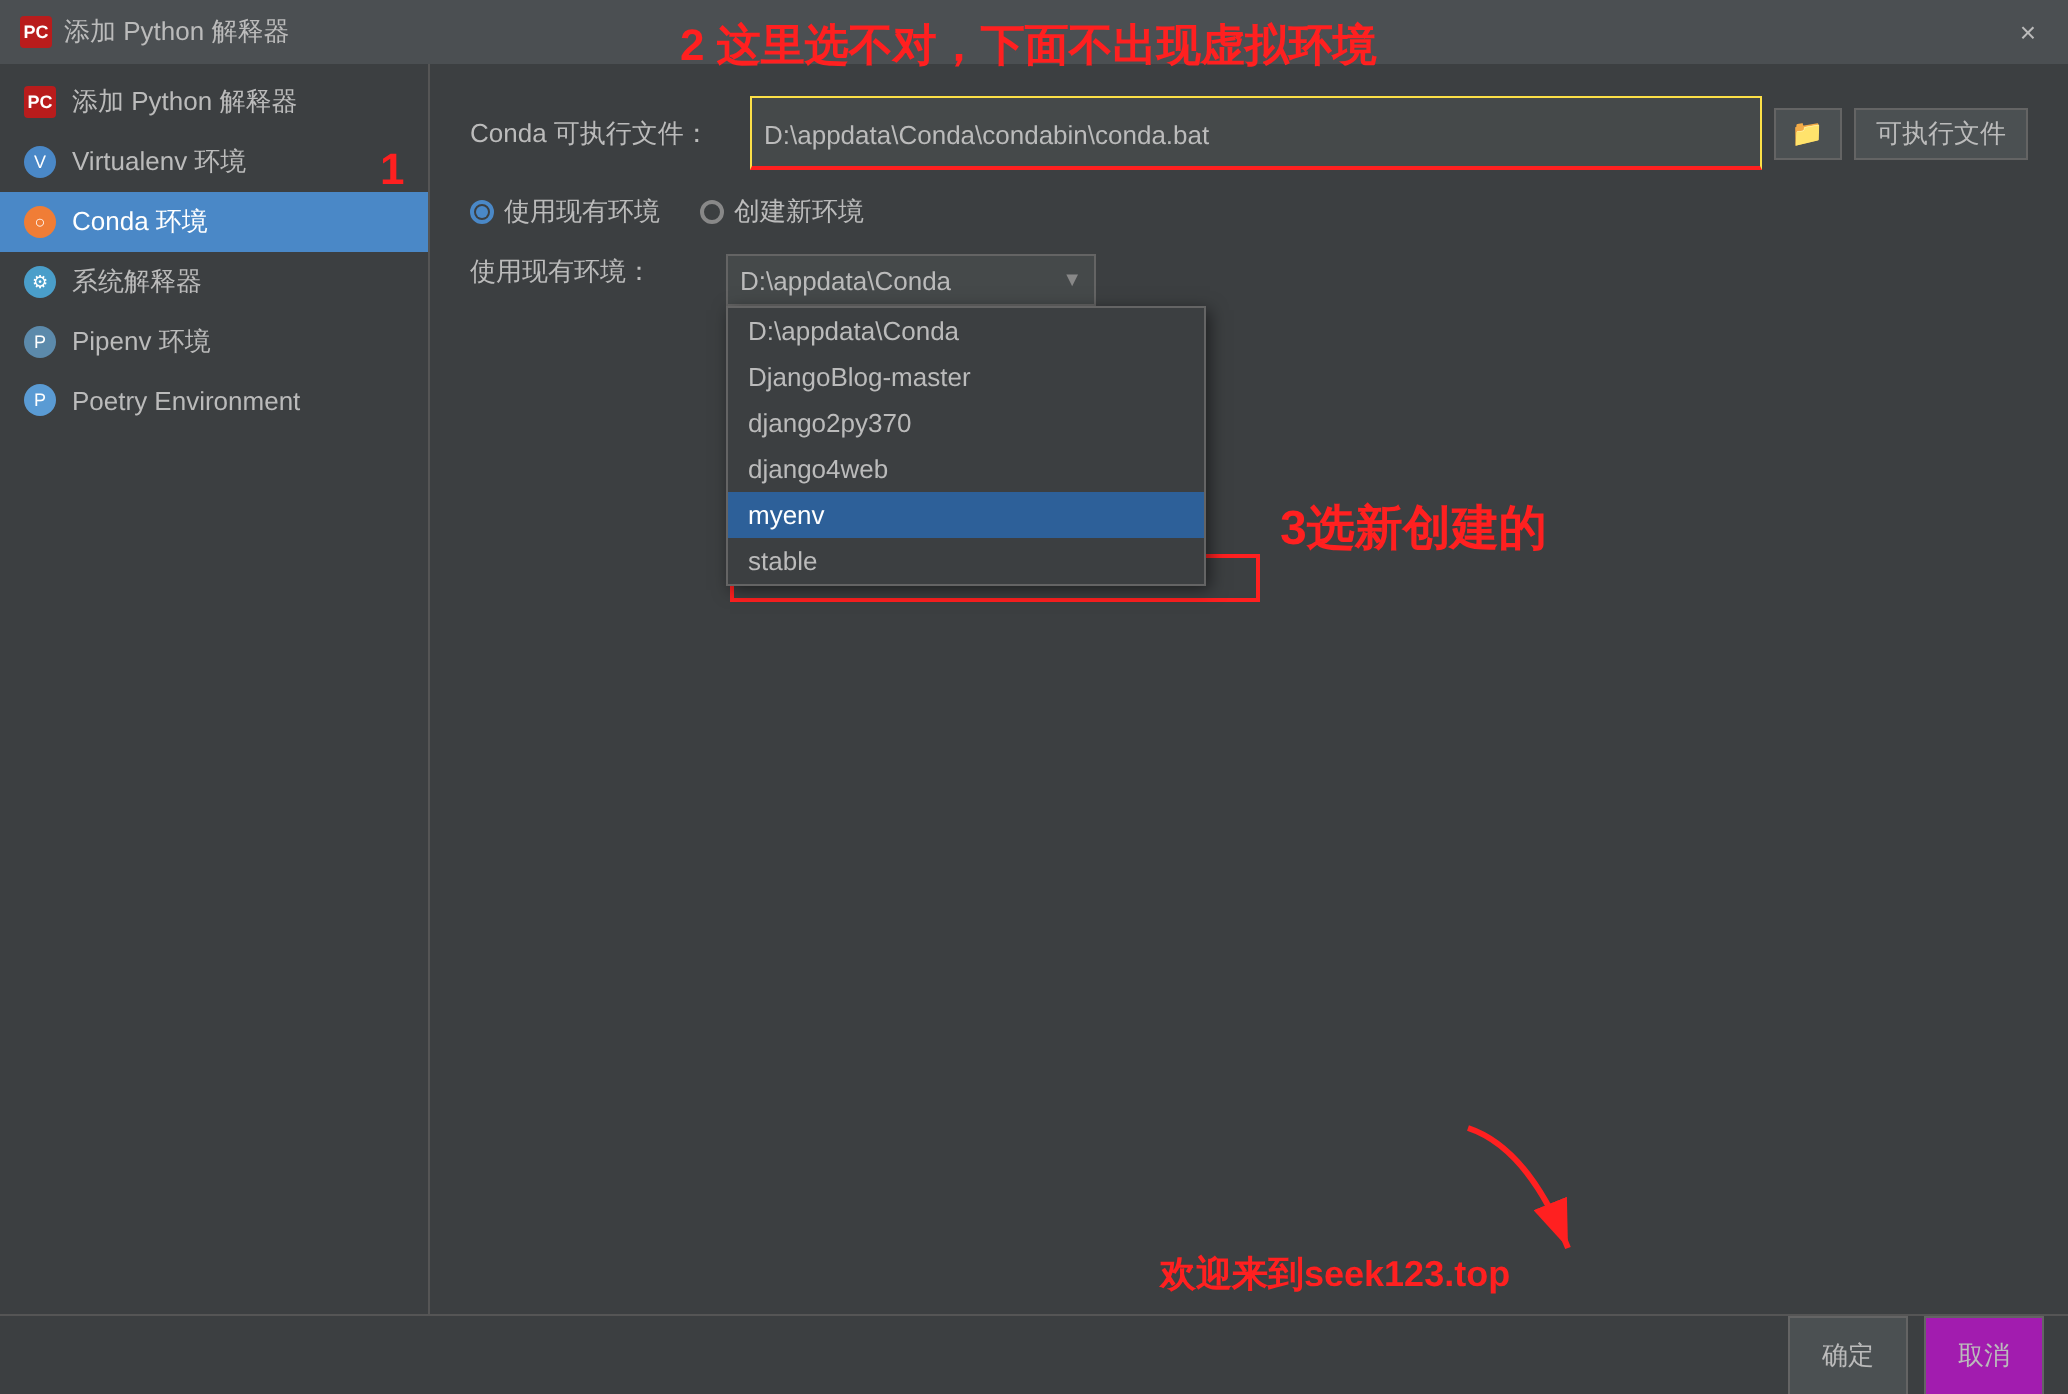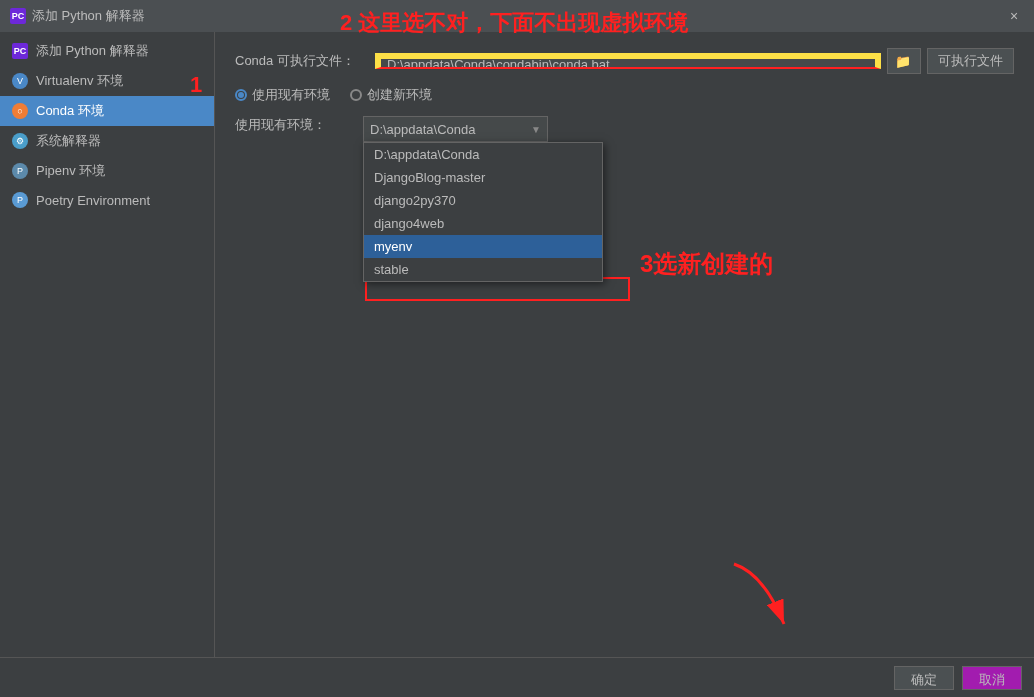--- a/index.html
+++ b/index.html
@@ -103,21 +103,21 @@
       width: 16px;
       height: 16px;
       flex-shrink: 0;
       display: flex;
       align-items: center;
       justify-content: center;
     }
 
     
     .icon-pycharm {
-      background: #6d28d9;
+      background: #b91c1c;
       border-radius: 2px;
       font-size: 9px;
       color: white;
       font-weight: bold;
     }
 
     
     .icon-virtualenv {
       border-radius: 50%;
       background: #4a88c7;
@@ -181,25 +181,25 @@
 
     .form-input-group {
       display: flex;
       align-items: center;
       gap: 6px;
       flex: 1;
     }
 
     .text-input {
       background: #45494a;
-      border: 6px solid #fde047;
+      border: 1px solid #fde047;
       color: #bbbbbb;
       padding: 3px 6px;
       font-size: 13px;
-      height: 16px;
+      height: 37px;
       flex: 1;
       outline: none;
     }
 
     .browse-btn {
       background: #4b5052;
       border: 1px solid #646464;
       color: #bbbbbb;
       padding: 3px 8px;
       font-size: 13px;
@@ -318,21 +318,21 @@
       justify-content: flex-end;
       padding: 0 12px;
       gap: 8px;
       flex-shrink: 0;
     }
 
     .footer-btn {
       padding: 4px 16px;
       font-size: 13px;
       cursor: pointer;
-      height: 24px;
+      height: 40px;
       border: 1px solid #646464;
       text-align: center;
     }
 
     .btn-ok {
       background: #4b5052;
       color: #bbbbbb;
     }
 
     .btn-cancel {
@@ -500,14 +500,15 @@
     <svg width="90" height="90" viewBox="0 0 90 90">
       <defs>
         <marker id="arrowhead" markerWidth="8" markerHeight="6" refX="8" refY="3" orient="auto">
           <polygon points="0 0, 8 3, 0 6" fill="#ff2020"></polygon>
         </marker>
       </defs>
       <path d="M 20 10 Q 50 20 70 70" stroke="#ff2020" stroke-width="3" fill="none" marker-end="url(#arrowhead)"></path>
     </svg>
   </div>
 
+  <div class="annotation annotation-welcome">欢迎来到seek123.top</div>
 
 </div>
 
 </body></html>

